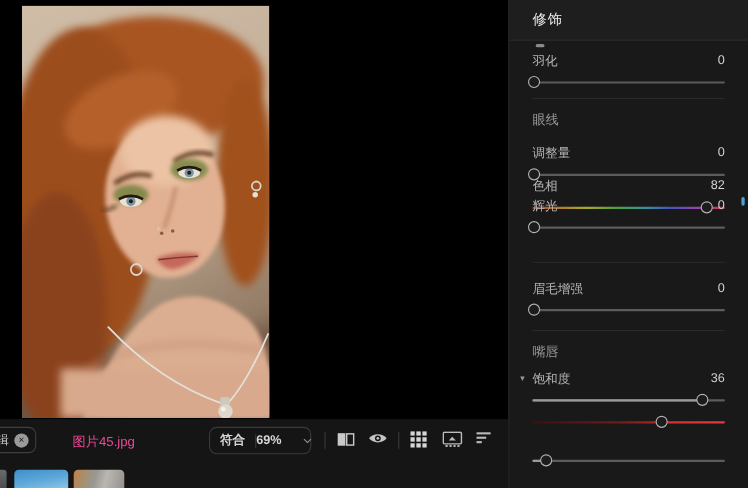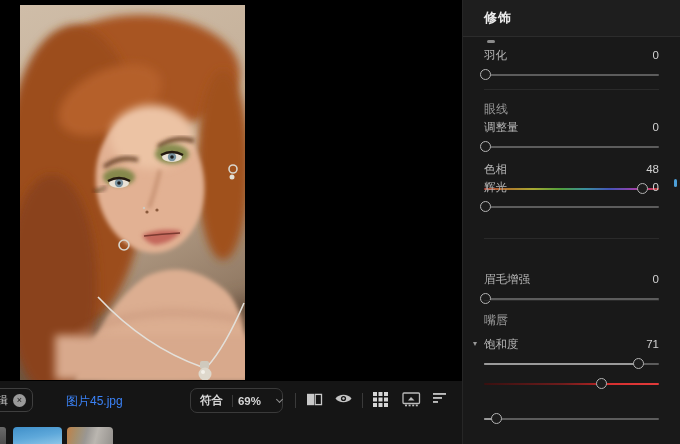--- a/index.html
+++ b/index.html
@@ -5,46 +5,46 @@
   html,body{margin:0;padding:0;background:#000;}
   *{box-sizing:border-box;font-family:"Liberation Sans","DejaVu Sans",sans-serif;}
   .stage{position:relative;width:680px;height:444px;background:#000;overflow:hidden;}
 
   
   .photo{position:absolute;left:20px;top:5px;width:225px;height:375px;overflow:hidden;}
 
   
   .panel{position:absolute;left:462px;top:0;width:218px;height:444px;background:#191919;border-left:1px solid #262626;}
   .panel-header{position:absolute;left:0;top:0;width:100%;height:37px;background:#1e1e1e;border-bottom:1px solid #2c2c2c;display:flex;align-items:center;padding-left:21px;}
-  .panel-title{color:#ececec;font-size:13px;font-weight:bold;letter-spacing:1px;}
+  .panel-title{color:#ececec;font-size:13px;font-weight:normal;letter-spacing:1px;}
   .remnant{position:absolute;left:24px;top:40px;width:8px;height:3px;border-radius:2px;background:#8a8a8a;}
   .row{position:absolute;left:21px;width:175px;}
   .rhead{display:flex;justify-content:space-between;align-items:center;height:14px;}
   .lbl{color:#b5b5b5;font-size:11.5px;}
   .val{color:#d2d2d2;font-size:11.5px;}
   .section{position:absolute;left:21px;color:#9a9a9a;font-size:12px;}
   .trackwrap{position:relative;margin-top:8px;height:10px;}
   .track{position:absolute;left:0;top:4px;width:100%;height:2px;border-radius:1px;background:#5c5c5c;}
   .track.hue{background:linear-gradient(to right,#b03a2e 0%,#b07a2e 14%,#a8a832 28%,#4f9e3c 44%,#3a8f9e 58%,#4553b8 72%,#8e44ad 84%,#c03a8e 92%,#c0392b 100%);}
   .track.red{background:linear-gradient(to right,#381010 0%,#6e1c1c 45%,#a32222 62%,#d63030 72%,#e23b3b 100%);}
   .fill{position:absolute;left:0;top:4px;height:2px;border-radius:1px;background:#9a9a9a;}
   .handle{position:absolute;top:-1px;width:11px;height:11px;border-radius:50%;background:#1c1c1c;border:1.5px solid #b3b3b3;}
   .hr{position:absolute;left:21px;width:175px;height:1px;background:#2a2a2a;}
   .expander{position:absolute;left:-11px;top:3px;font-size:8px;color:#999;line-height:8px;}
   .scroll-thumb{position:absolute;left:211px;top:179px;width:3px;height:8px;border-radius:2px;background:#4d9fd8;}
 
   
   .bottombar{position:absolute;left:0;top:381px;width:462px;height:63px;background:#151515;}
   .badge{position:absolute;left:-27px;top:7px;width:60px;height:24px;border:1px solid #3f3f3f;border-radius:7px;display:flex;align-items:center;justify-content:flex-end;gap:5px;padding:0 6px;color:#cfcfcf;font-size:11.5px;white-space:nowrap;}
   .badge-close{width:13px;height:13px;border-radius:50%;background:#9a9a9a;color:#1a1a1a;font-size:9px;line-height:13px;text-align:center;flex:0 0 13px;}
-  .filename{position:absolute;left:66px;top:12px;color:#3b82f6;font-size:12px;}
+  .filename{position:absolute;left:66px;top:12px;color:#ec4899;font-size:12px;}
   .fitgroup{position:absolute;left:190px;top:7px;width:93px;height:25px;border:1px solid #3a3a3a;border-radius:7px;display:flex;align-items:center;}
   .fit-btn{flex:1;text-align:center;color:#d6d6d6;font-size:11.5px;font-weight:bold;}
   .vdiv{width:1px;height:12px;background:#3a3a3a;}
-  .zoom-btn{flex:1.2;display:flex;align-items:center;justify-content:flex-end;gap:16px;color:#d6d6d6;font-size:11.5px;font-weight:bold;}
+  .zoom-btn{flex:1.2;display:flex;align-items:center;justify-content:space-between;gap:16px;color:#d6d6d6;font-size:11.5px;font-weight:bold;}
   .chev{width:5px;height:5px;border-right:1.5px solid #8f8f8f;border-bottom:1.5px solid #8f8f8f;transform:rotate(45deg);margin-top:-3px;}
   .tool-divider{position:absolute;top:12px;width:1px;height:15px;background:#3a3a3a;}
   .icon-btn{position:absolute;top:11px;display:flex;align-items:center;justify-content:center;}
 
   
   .thumb{position:absolute;top:427px;height:26px;border-radius:4px;}
   .thumb.partial{left:0;width:6px;border-radius:0 3px 3px 0;background:linear-gradient(180deg,#6a6a6a,#3e3e3e);}
   .thumb.sky{left:13px;width:49px;background:linear-gradient(170deg,#3f8fc9 0%,#5ea8da 40%,#8ec6e8 75%,#b9dcf0 100%);}
   .thumb.clouds{left:67px;width:46px;background:linear-gradient(105deg,#c08048 0%,#a5906f 22%,#9a9793 40%,#bab6b0 60%,#8f8c88 100%);}
 </style>
@@ -137,74 +137,74 @@
       </div>
       <div class="trackwrap">
         <div class="track"></div>
         <div class="handle" style="left:-4px"></div>
       </div>
     </div>
 
     <div class="hr" style="top:89px"></div>
     <div class="section" style="top:101px">眼线</div>
 
-    <div class="row" style="top:120px">
+    <div class="row" style="top:132px">
       <div class="rhead">
         <span class="lbl">调整量</span>
         <span class="val">0</span>
       </div>
       <div class="trackwrap">
         <div class="track"></div>
         <div class="handle" style="left:-4px"></div>
       </div>
     </div>
 
     <div class="row" style="top:162px">
       <div class="rhead">
         <span class="lbl">色相</span>
-        <span class="val">48</span>
+        <span class="val">82</span>
       </div>
       <div class="trackwrap">
         <div class="track hue"></div>
         <div class="handle" style="left:calc(90% - 5px)"></div>
       </div>
     </div>
 
     <div class="row" style="top:180px">
       <div class="rhead">
         <span class="lbl">辉光</span>
         <span class="val">0</span>
       </div>
       <div class="trackwrap">
         <div class="track"></div>
         <div class="handle" style="left:-4px"></div>
       </div>
     </div>
 
     <div class="hr" style="top:238px"></div>
 
-    <div class="row" style="top:272px">
+    <div class="row" style="top:255px">
       <div class="rhead">
         <span class="lbl">眉毛增强</span>
         <span class="val">0</span>
       </div>
       <div class="trackwrap">
         <div class="track"></div>
         <div class="handle" style="left:-4px"></div>
       </div>
     </div>
 
     <div class="hr" style="top:300px"></div>
     <div class="section" style="top:312px">嘴唇</div>
 
     <div class="row" style="top:337px">
       <span class="expander">▾</span>
       <div class="rhead">
         <span class="lbl">饱和度</span>
-        <span class="val">71</span>
+        <span class="val">36</span>
       </div>
       <div class="trackwrap">
         <div class="track"></div>
         <div class="fill" style="width:88%"></div>
         <div class="handle" style="left:calc(88% - 5px)"></div>
       </div>
     </div>
 
     <div class="row" style="top:371px">
       <div class="trackwrap">

